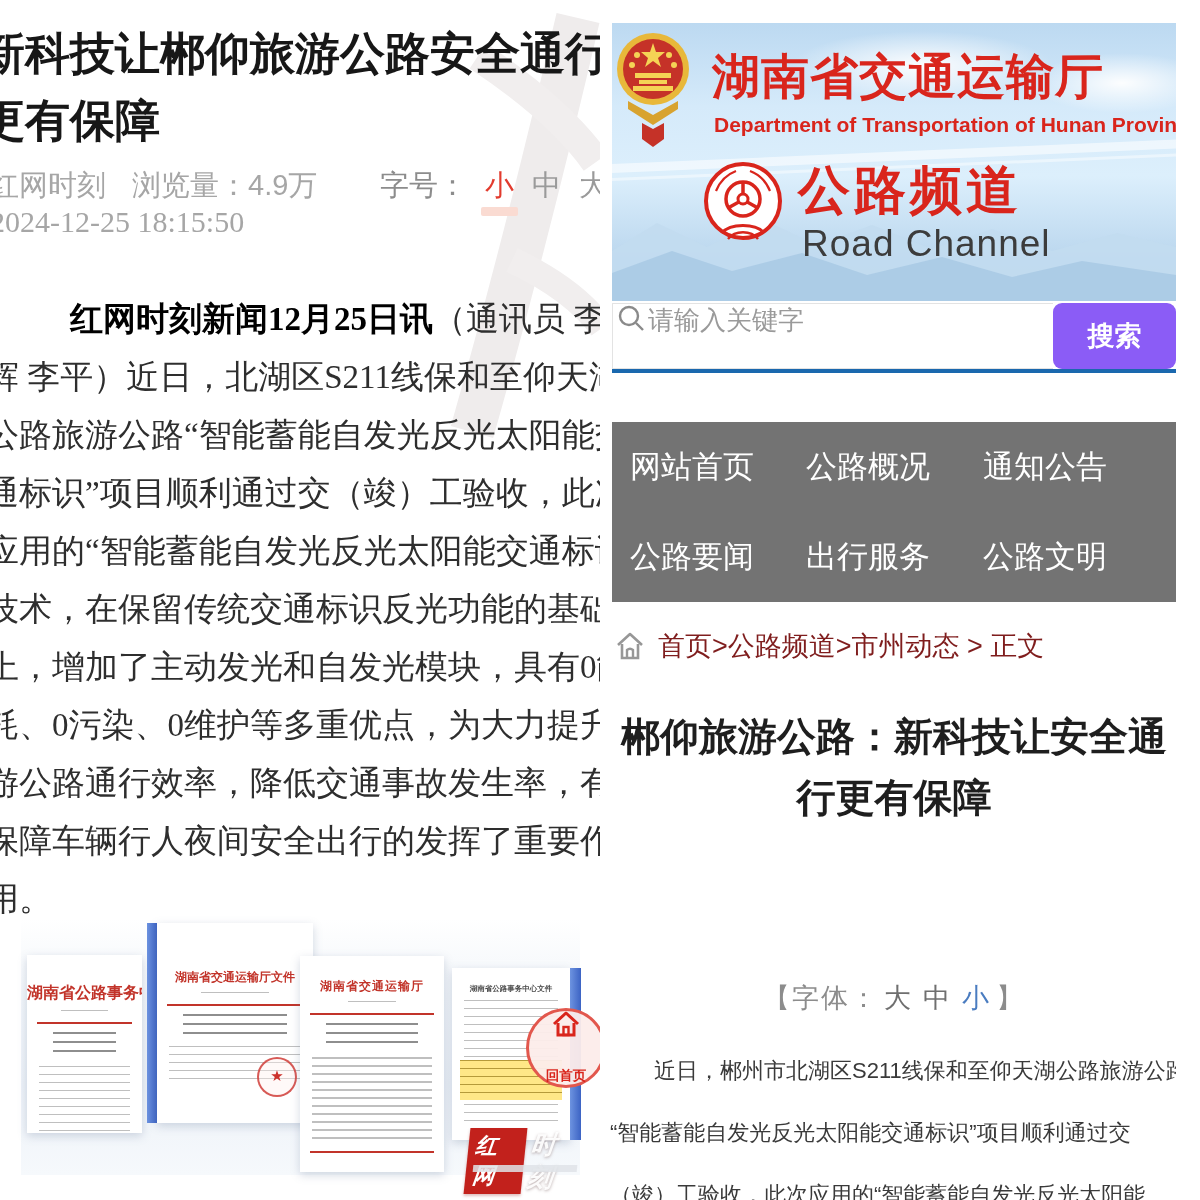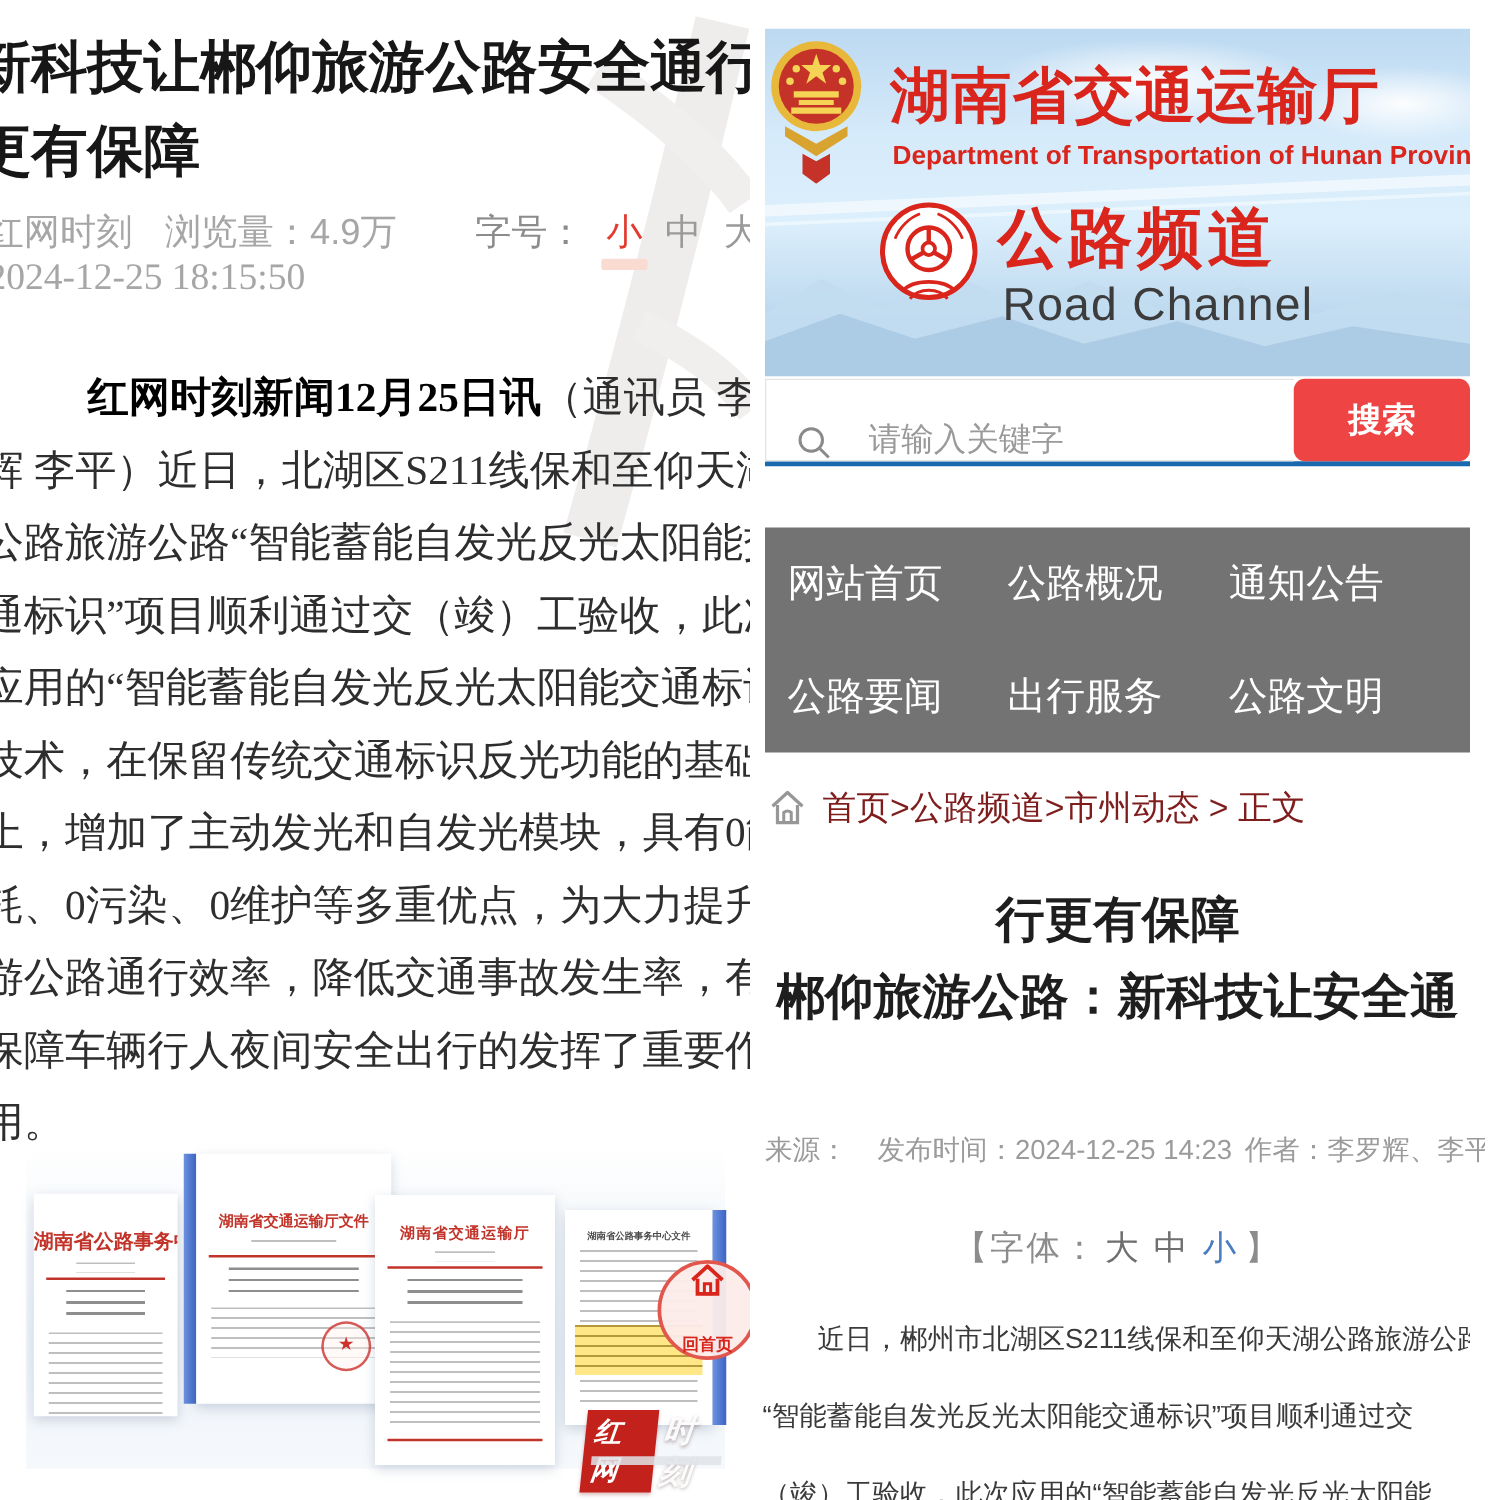--- a/index.html
+++ b/index.html
@@ -66,25 +66,25 @@
           letter-spacing:1px;white-space:nowrap;}
   .gov-en{position:absolute;left:102px;top:90px;font-size:21px;font-weight:700;color:#d9251c;white-space:nowrap;}
   .seal2{position:absolute;left:90px;top:138px;}
   .channel-cn{position:absolute;left:186px;top:133px;margin:0;font-size:52px;font-weight:800;color:#d9251c;
               letter-spacing:4px;white-space:nowrap;}
   .channel-en{position:absolute;left:190px;top:200px;font-size:37px;color:#3c3c3c;font-weight:500;
               letter-spacing:1px;white-space:nowrap;}
   .searchrow{position:absolute;left:12px;top:303px;width:564px;height:66px;display:flex;
              border-bottom:4px solid #1a68ae;box-sizing:content-box;}
   .searchbox{flex:1;background:#fff;border:1px solid #e3e3e3;border-right:none;display:flex;
-             align-items:flex-end;padding-left:24px;gap:28px;box-sizing:border-box;}
+             align-items:flex-start;padding-left:4px;gap:1px;box-sizing:border-box;}
   .searchbox input{border:none;outline:none;font-size:26px;color:#444;width:280px;
                    font-family:"Liberation Sans",sans-serif;background:transparent;}
   .searchbox input::placeholder{color:#9a9a9a;}
-  .search-btn{width:141px;height:66px;background:#ef4444;color:#fff;font-size:27px;font-weight:700;
+  .search-btn{width:123px;height:66px;background:#8b5cf6;color:#fff;font-size:27px;font-weight:700;
               border:none;border-radius:9px;cursor:pointer;font-family:"Liberation Sans",sans-serif;}
   .mainnav{position:absolute;left:12px;top:422px;width:564px;height:180px;background:#737373;
            display:grid;grid-template-columns:176px 177px 1fr;grid-template-rows:1fr 1fr;
            align-items:center;padding-left:18px;box-sizing:border-box;}
   .nav-item{color:#fff;font-size:31px;white-space:nowrap;cursor:pointer;}
   .breadcrumb{position:absolute;left:14px;top:628px;display:flex;align-items:center;gap:12px;
               color:#7f1d1d;font-size:27px;white-space:nowrap;}
   .rp-title{position:absolute;left:12px;top:706px;width:564px;margin:0;text-align:center;
             font-size:39px;font-weight:700;color:#1e1e1e;line-height:61px;}
   .rp-title div{white-space:nowrap;}
@@ -272,27 +272,24 @@
     <div class="breadcrumb">
       <svg width="32" height="30" viewBox="0 0 32 30">
         <path d="M4 14 L16 3 L28 14" fill="none" stroke="#979797" stroke-width="2.6" stroke-linejoin="round"></path>
         <path d="M8 13 V27 H24 V13" fill="none" stroke="#979797" stroke-width="2.6"></path>
         <path d="M13 27 V19 Q16 16.5 19 19 V27" fill="none" stroke="#979797" stroke-width="2.4"></path>
       </svg>
       <span>首页&gt;公路频道&gt;市州动态 &gt; 正文</span>
     </div>
 
     <h1 class="rp-title">
+      <div>郴仰旅游公路：新科技让安全通</div>
       <div>行更有保障</div>
-      <div>郴仰旅游公路：新科技让安全通</div>
     </h1>
 
-    <div class="rp-meta">
-      <span>来源：</span><span class="gap"></span><span>发布时间：</span><span>2024-12-25 14:23</span><span class="sgap"></span><span>作者：</span><span>李罗辉、李平</span>
-    </div>
 
     <div class="rp-fontrow">
       <span>【字体：</span><span class="sz">大</span><span class="sz">中</span><span class="sz blue">小</span><span>】</span>
     </div>
 
     <div class="rp-body">
       <div class="rp-line indent">近日，郴州市北湖区S211线保和至仰天湖公路旅游公路</div>
       <div class="rp-line">“智能蓄能自发光反光太阳能交通标识”项目顺利通过交</div>
       <div class="rp-line">（竣）工验收，此次应用的“智能蓄能自发光反光太阳能</div>
     </div>

